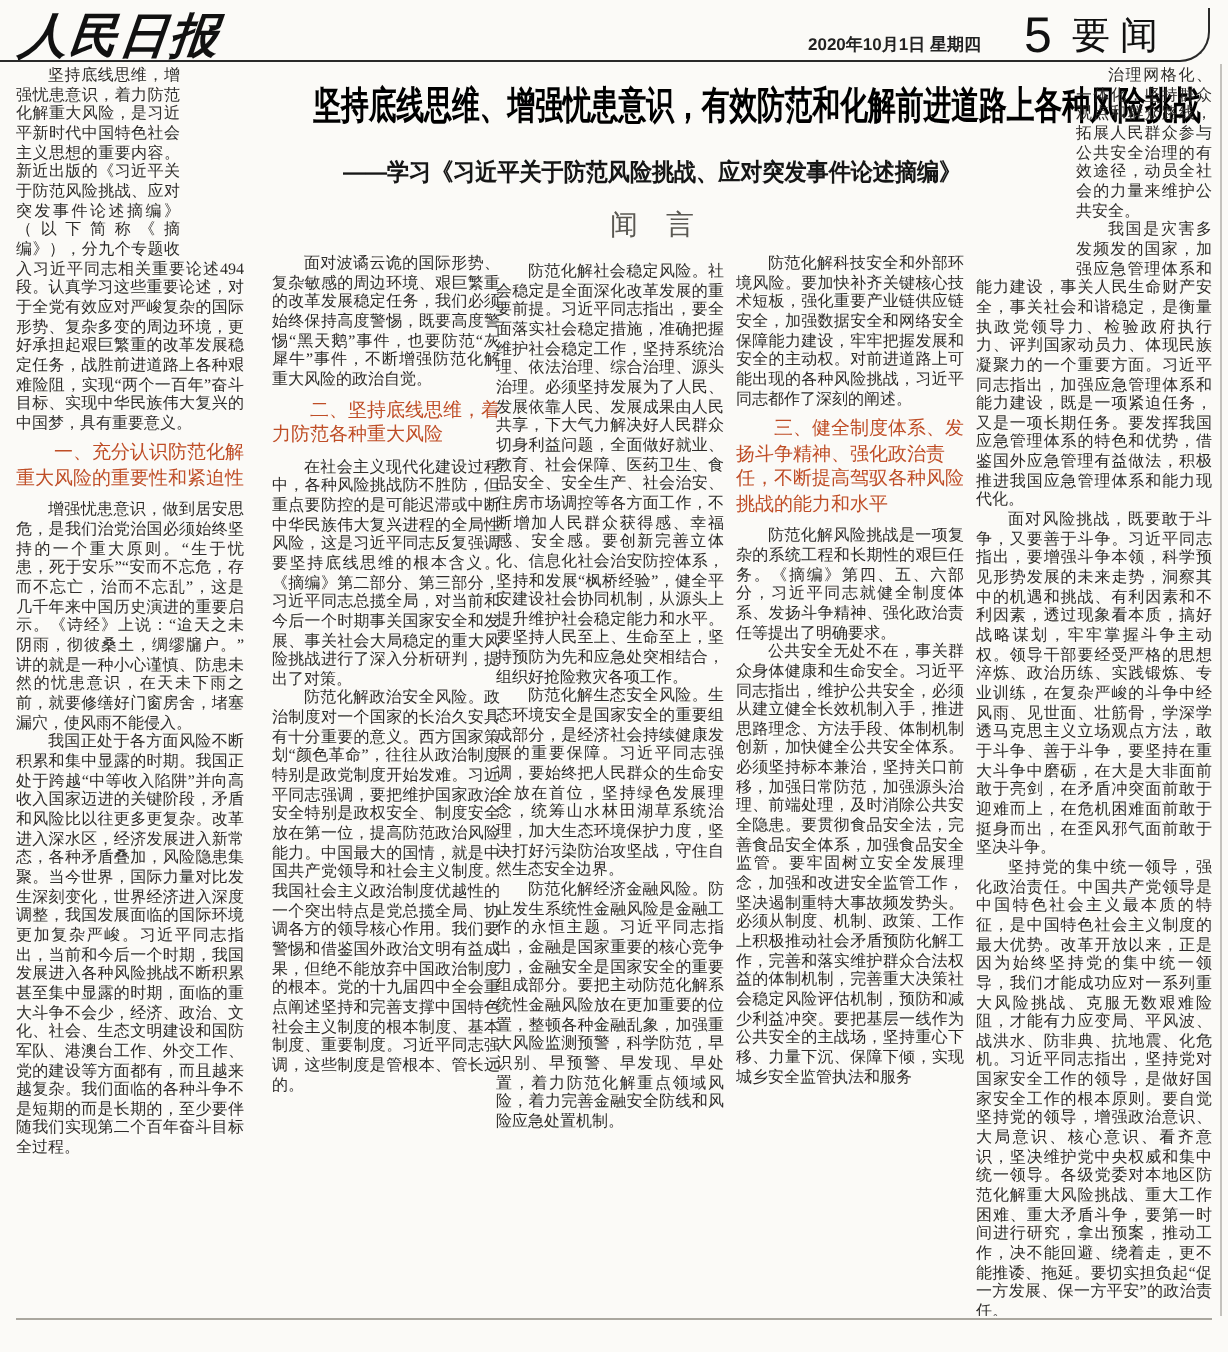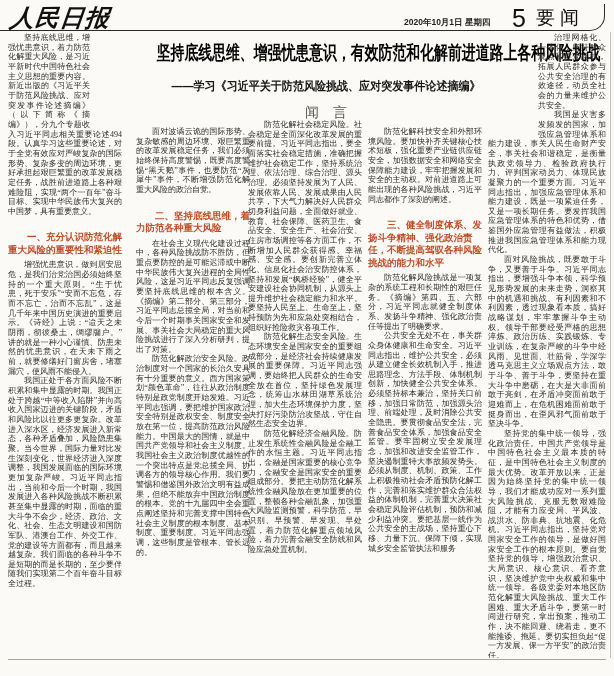--- a/index.html
+++ b/index.html
@@ -46,31 +46,31 @@
     margin-top:12px; font-family:"Liberation Sans","DejaVu Sans",sans-serif;
     font-weight:bold; font-size:12px; color:#161616; white-space:nowrap;
     transform:scaleX(0.92); transform-origin:center top;
   }
   .headline .byline { margin-top:9px; font-size:14px; color:#5a5852; letter-spacing:14px; text-indent:14px; }
   
   .col { position:absolute; overflow:hidden; font-size:8px; line-height:9.65px;
          text-align:justify; color:var(--ink); }
   .col-1 { left:8px;   top:33px;  width:114px; height:625px; }
   .col-2 { left:136px; top:127px; width:114px; height:531px; }
-  .col-3 { left:248px; top:120px; width:114px; height:531px; }
+  .col-3 { left:248px; top:131px; width:114px; height:531px; }
   .col-4 { left:368px; top:127px; width:114px; height:531px; }
   .col-5 { left:488px; top:33px;  width:118px; height:625px; }
   .notch-r { float:right; width:32px; height:92px; }
   .notch-l { float:left;  width:50px; height:97px; }
   .body-para { text-indent:2em; }
   .sec-heading {
     font-family:"Liberation Sans","DejaVu Sans",sans-serif;
-    font-size:9.5px; line-height:12.5px; font-weight:bold;
+    font-size:9.5px; line-height:12.5px; font-weight:normal;
     color:var(--accent); text-indent:2em; text-align:left;
-    margin:15px 0 4px 0;
+    margin:5px 0 4px 0;
   }
 </style>
 </head>
 <body>
 
 <div class="page">
 
   <div class="masthead-logo">人民日报</div>
   <div class="masthead-date">2020年10月1日 星期四</div>
   <div class="page-number">5</div>

